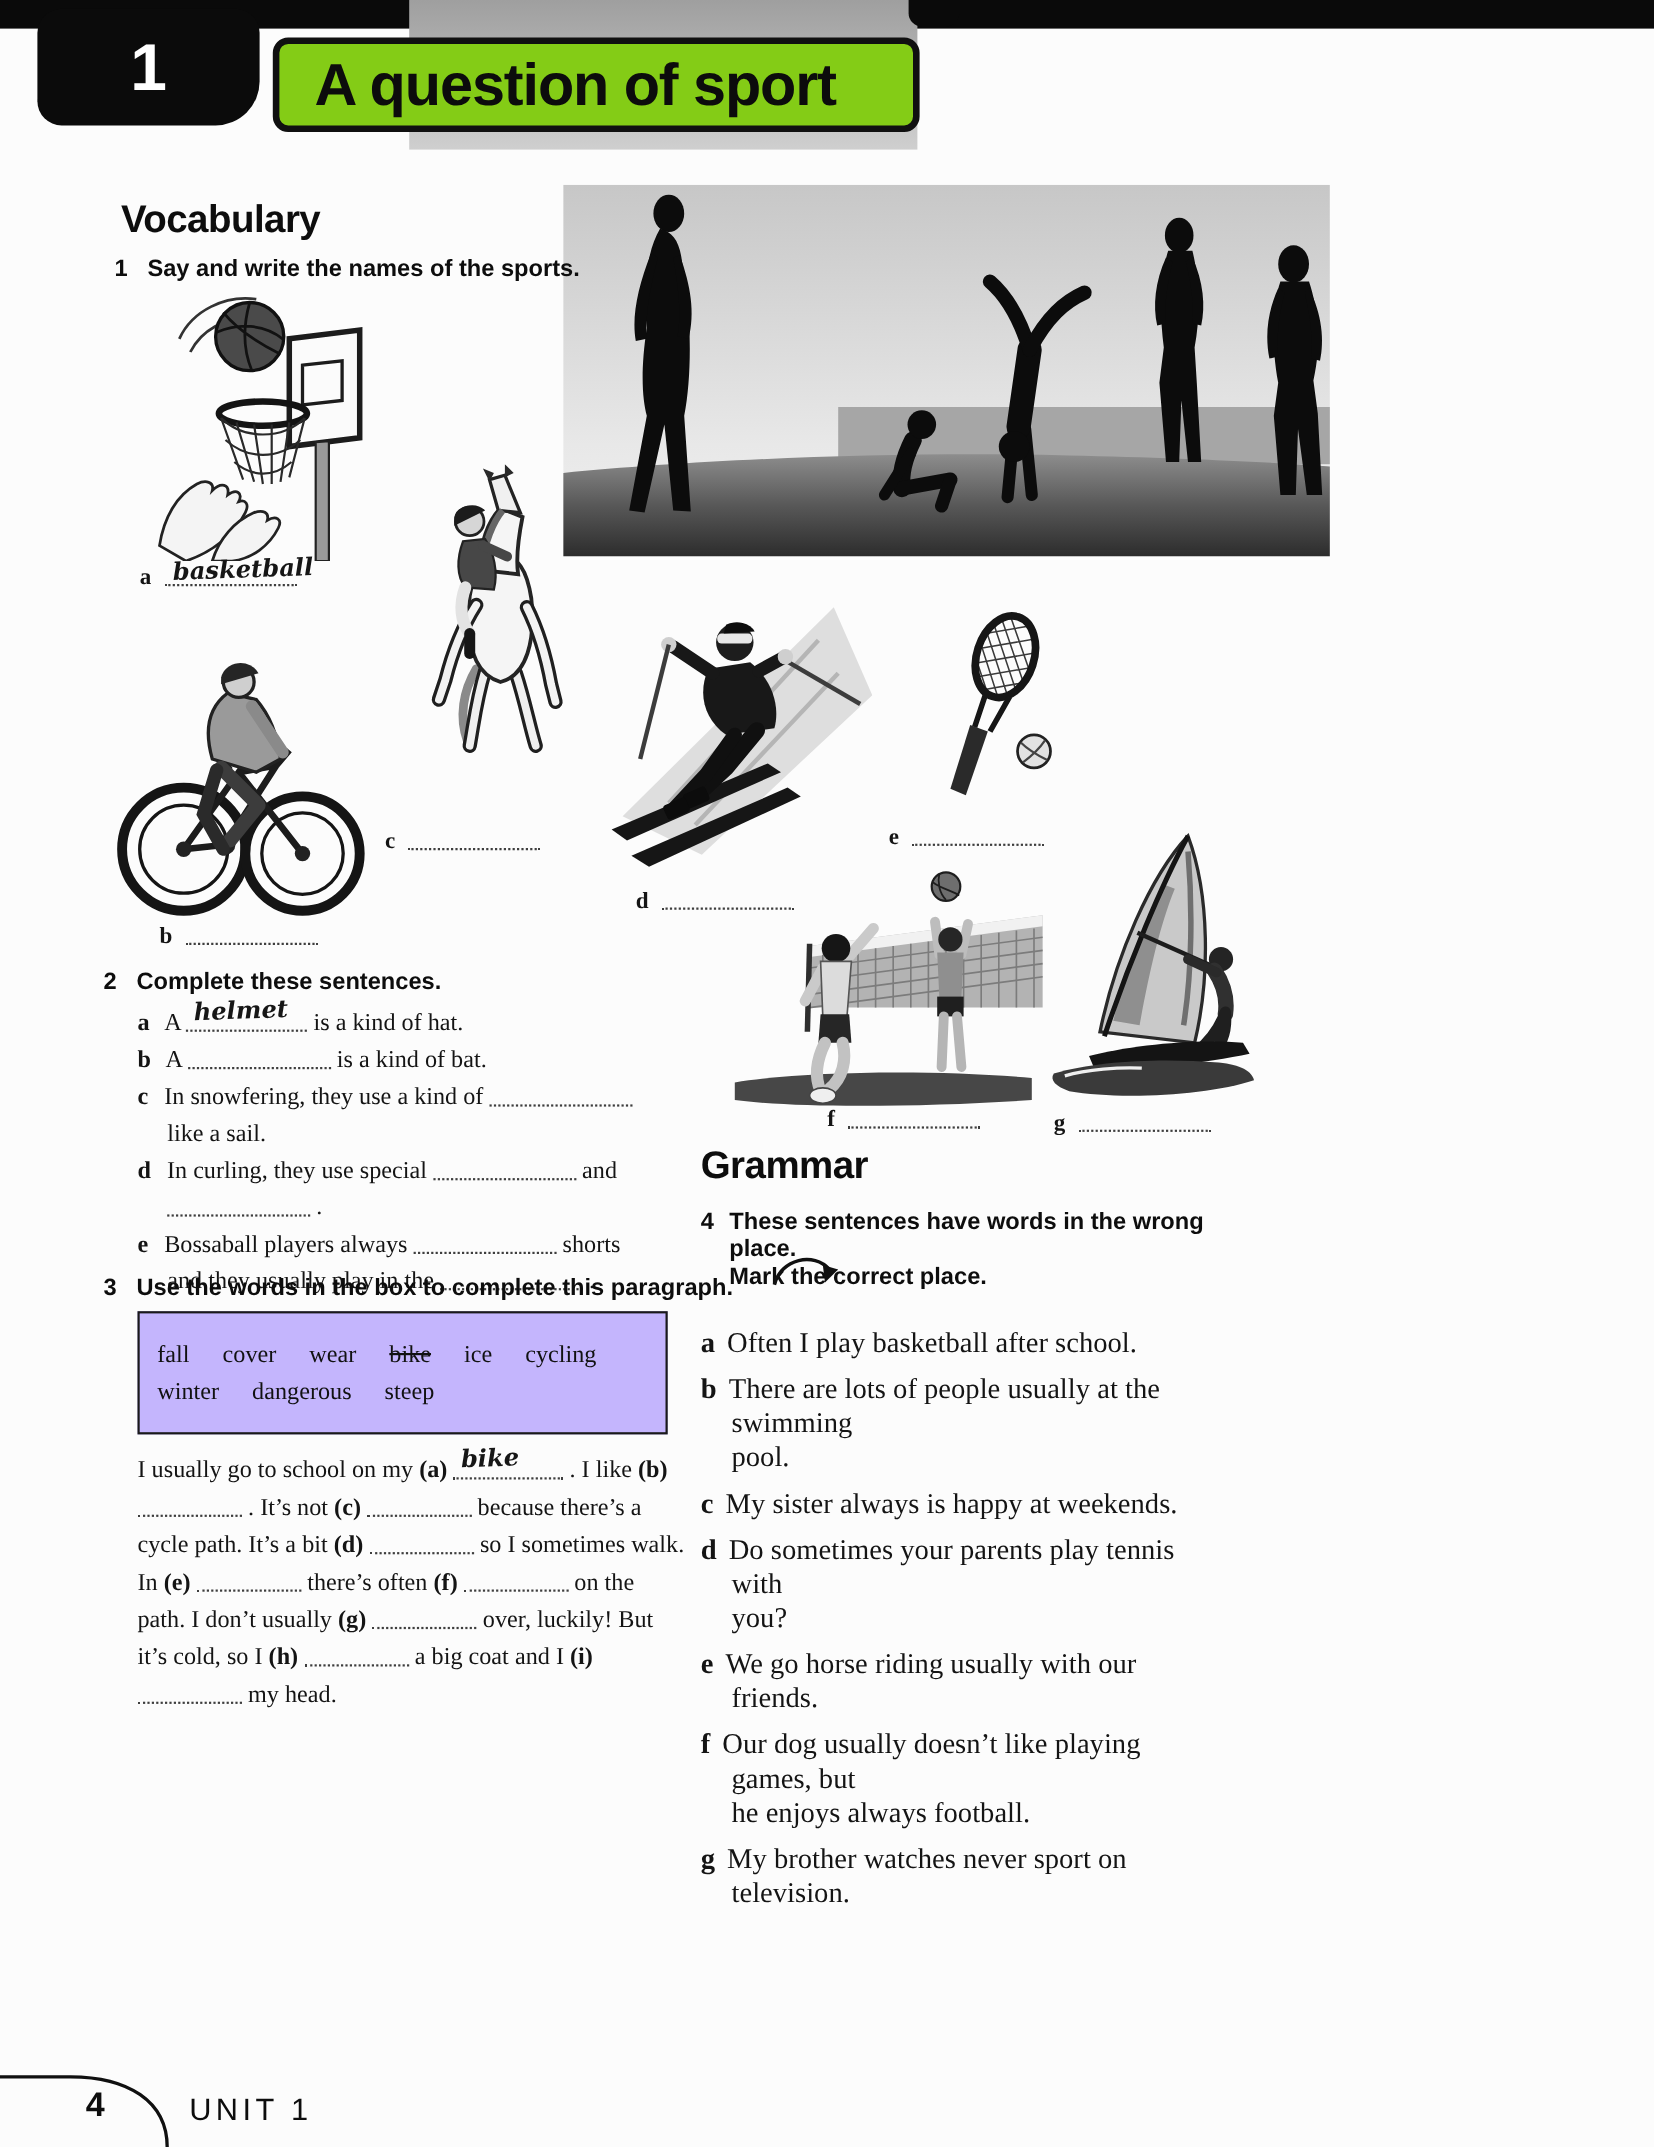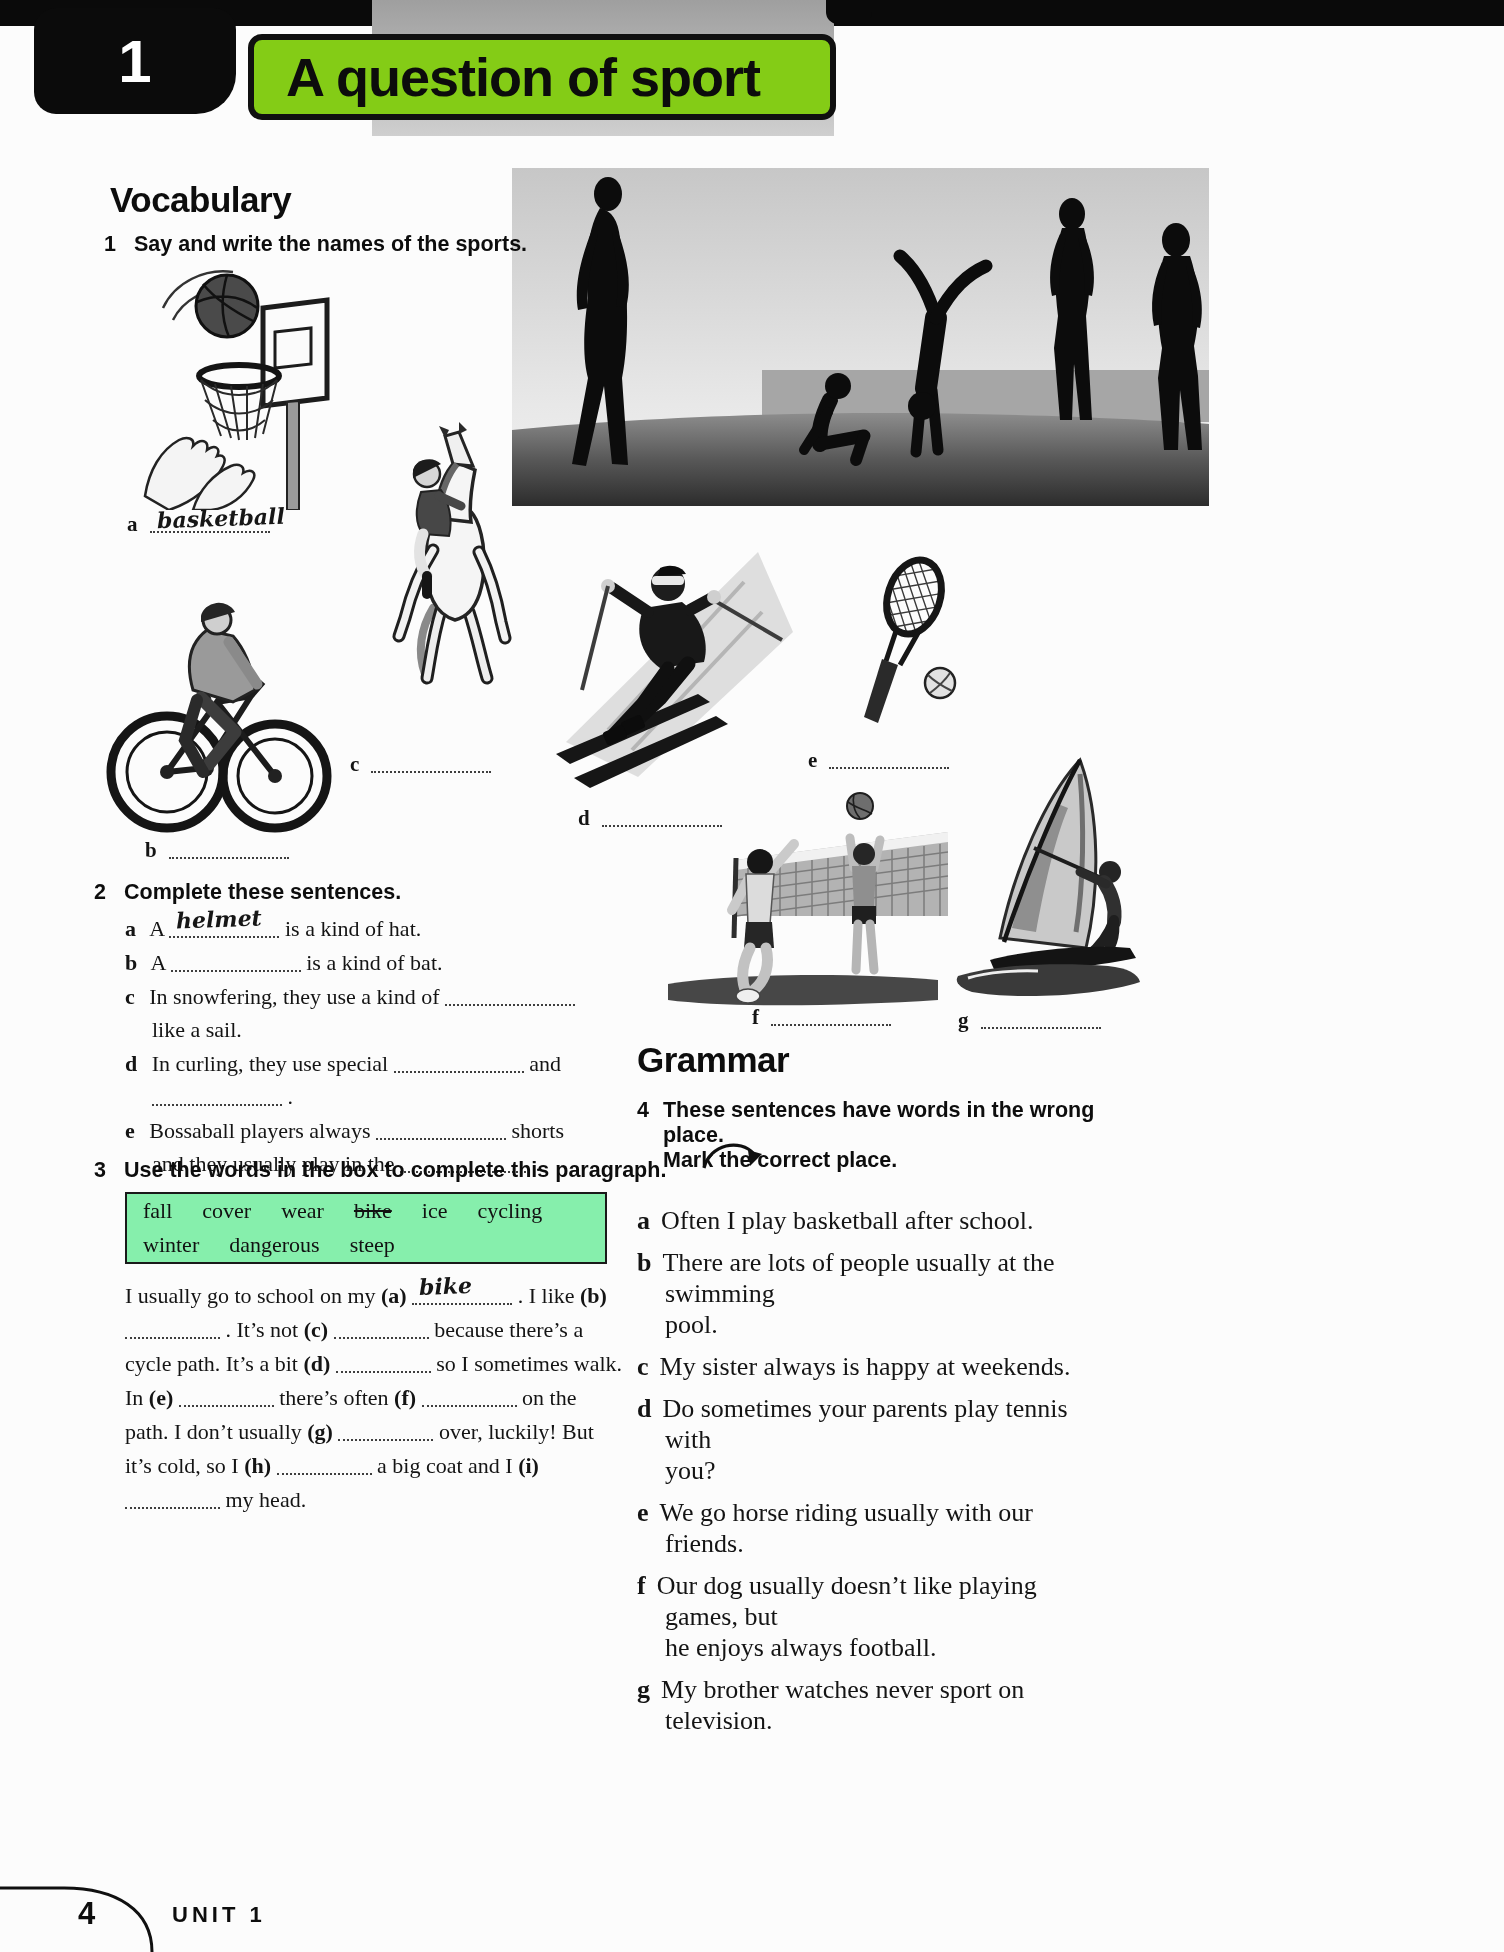--- a/index.html
+++ b/index.html
@@ -31,36 +31,36 @@
   .sent .letter{font-weight:700;margin-right:9px;font-family:"Liberation Serif",serif}
   .blank{display:inline-block;border-bottom:2px dotted #3e3e3e;height:18px;position:relative;text-indent:0;vertical-align:-2px}.w95{width:95px}.w100{width:100px}.w110{width:110px}.w120{width:120px}.w130{width:130px}
   .hand{font-family:"DejaVu Serif",serif;font-style:italic;font-weight:700;font-size:22px;color:#161616;
         position:absolute;left:7px;bottom:0;white-space:nowrap;transform:rotate(-2deg)}
 
   
   .img-label{position:absolute;font-family:"Liberation Serif",serif;font-size:21px;color:#141414}
   .img-label .letter{font-weight:700;margin-right:12px}
 
   
-  .word-box{border:2px solid #1a1a1a;padding:0 16px;width:482px;font-family:"Liberation Serif",serif;font-size:22px;line-height:34px;background:#86efac}
+  .word-box{border:2px solid #1a1a1a;padding:20px 16px;width:482px;font-family:"Liberation Serif",serif;font-size:22px;line-height:34px;background:#c4b5fd}
   .word-box .bw{margin-right:30px}
   .word-box .struck{text-decoration:line-through}
 
   .para{width:500px;font-family:"Liberation Serif",serif;font-size:22px;line-height:34px;color:#141414;margin-top:15px}
   .pmark{font-weight:700}
 
   
   .g-instr{display:flex;gap:14px;font-weight:700;font-size:21.5px;color:#0d0d0d;margin-top:18px}
   .g-items{margin-top:32px;width:458px;font-family:"Liberation Serif",serif;font-size:26px;color:#141414}
   .g-item{line-height:31px;padding-left:28px;text-indent:-28px;margin-bottom:11px}
   .g-item .letter{font-weight:700;margin-right:11px}
 
   
   .page-num{position:absolute;left:78px;top:1896px;font-weight:700;font-size:31px;color:#0d0d0d}
-  .unit-label{position:absolute;left:172px;top:1902px;font-weight:700;font-size:22px;letter-spacing:4px;color:#0d0d0d}
+  .unit-label{position:absolute;left:172px;top:1902px;font-weight:400;font-size:28px;letter-spacing:4px;color:#0d0d0d}
 </style>
 </head>
 <body>
 
 <div class="page">
 
   <div class="top-band"></div>
   <div class="photo-edge"></div>
   <div class="top-blob"></div>
   <div class="unit-tab">

